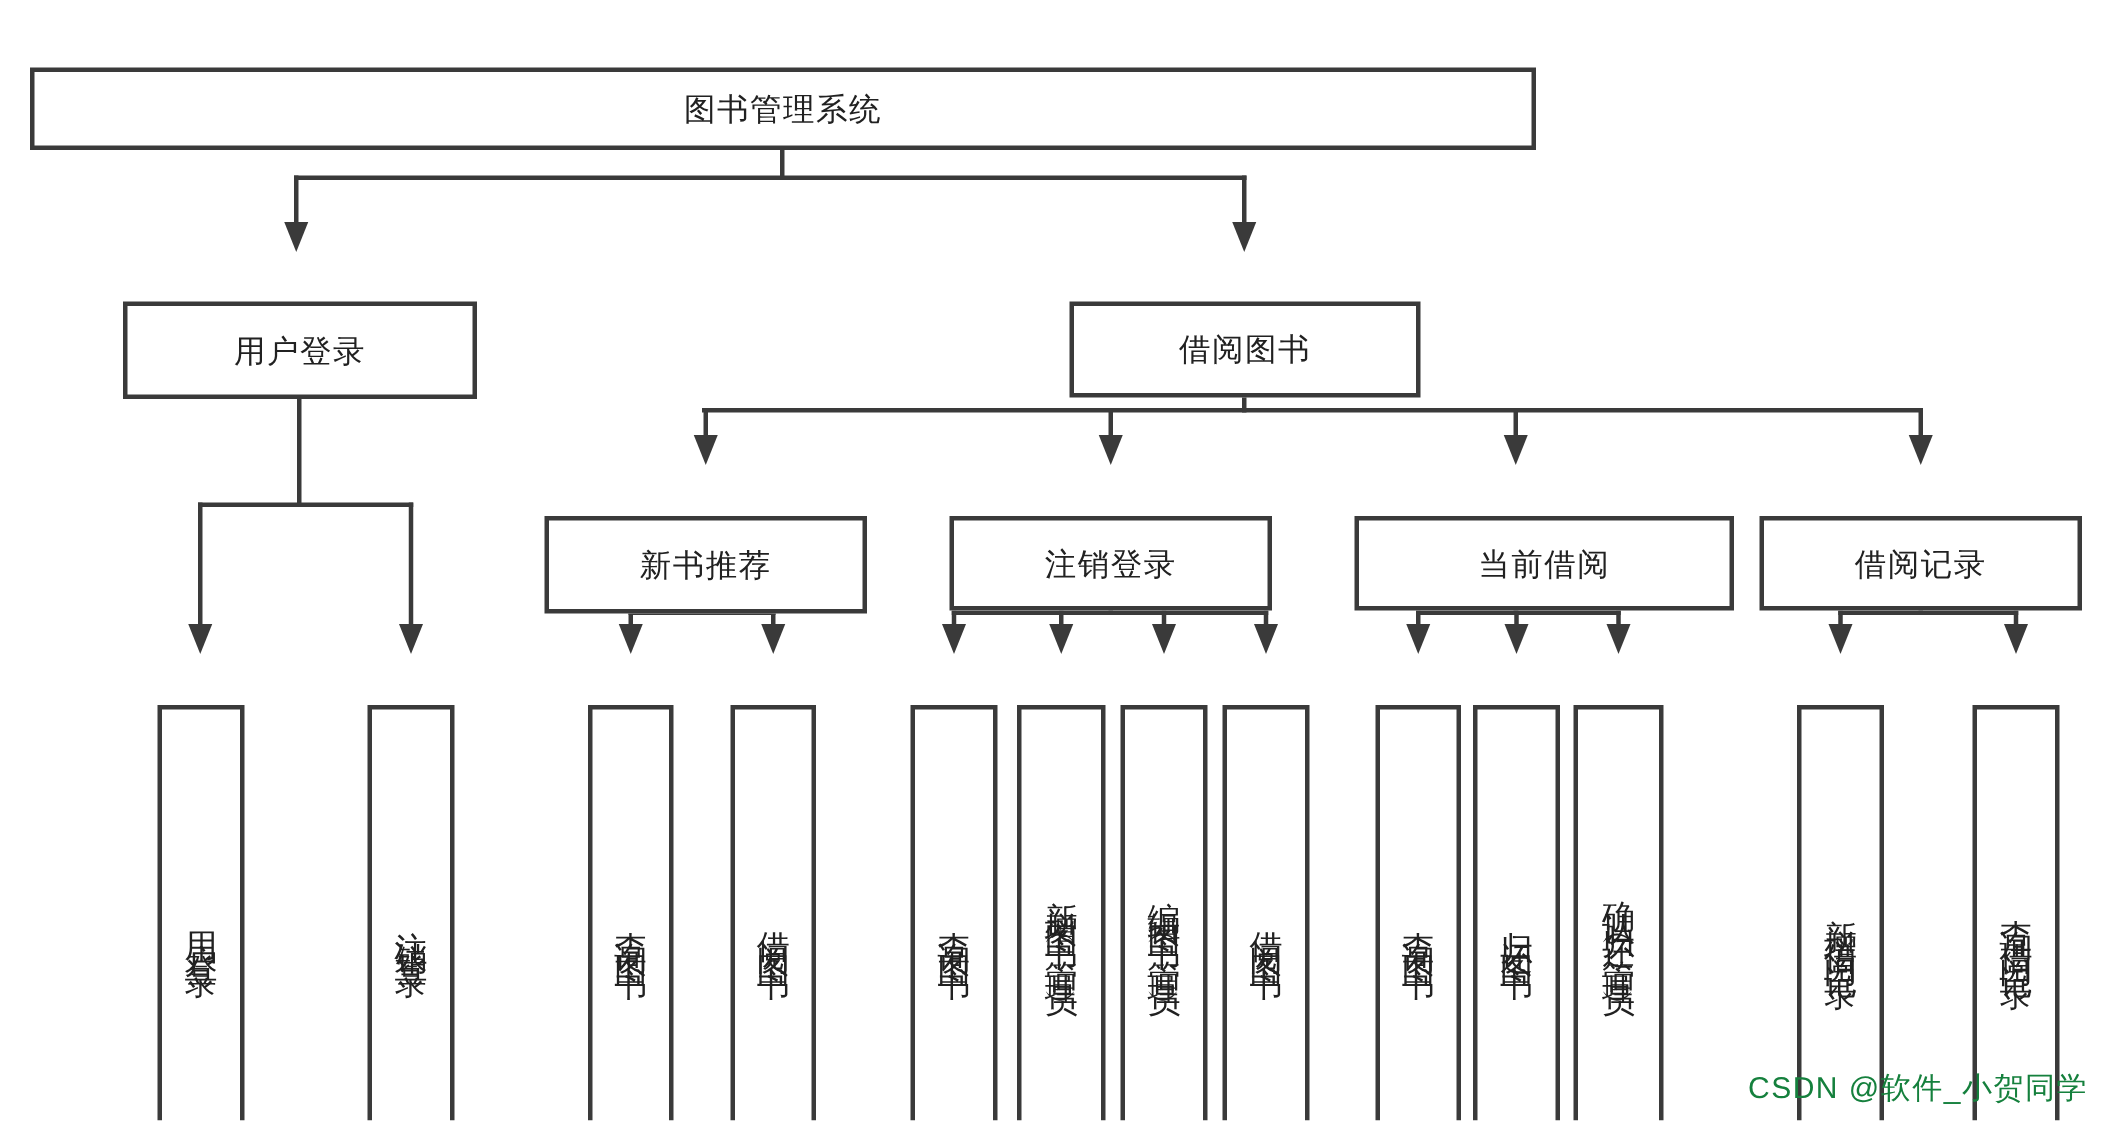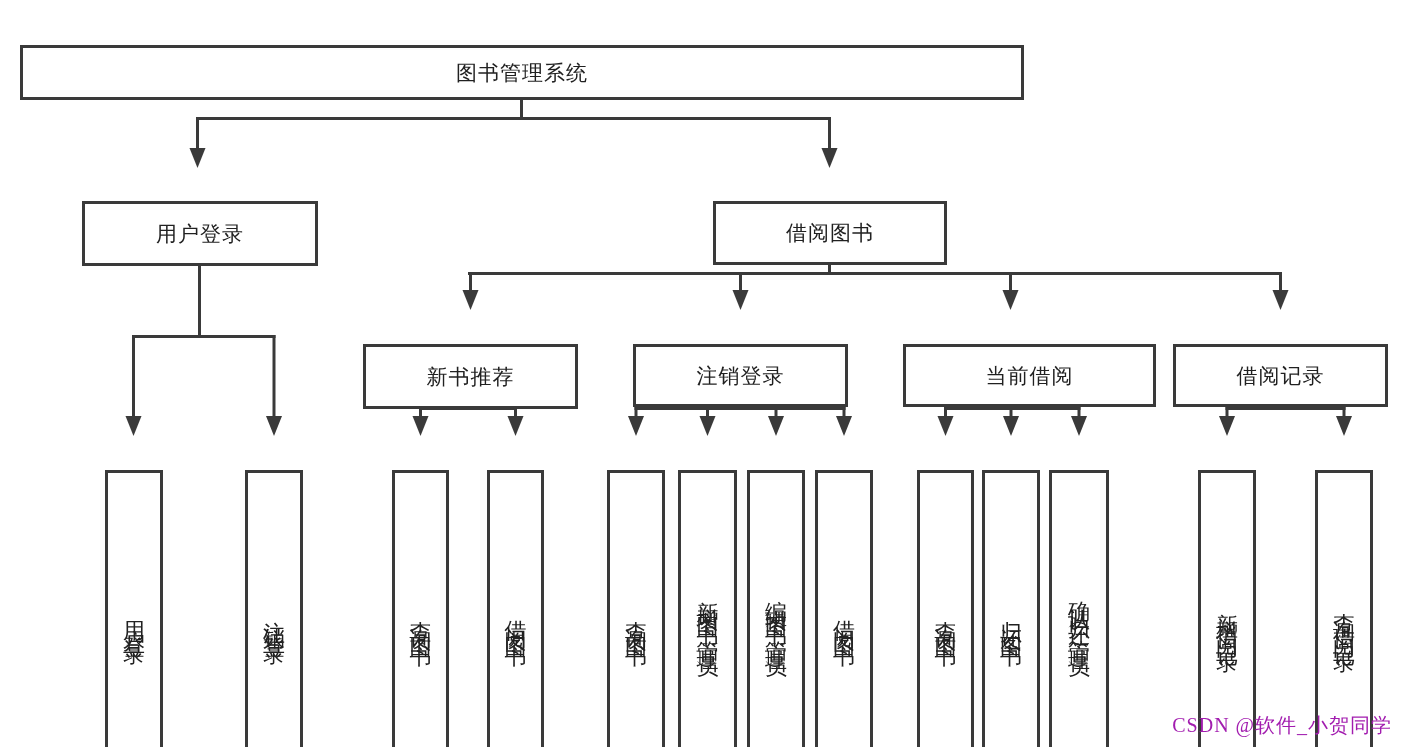--- a/index.html
+++ b/index.html
@@ -50,25 +50,24 @@
     font-size: 22px;
     line-height: 1;
     letter-spacing: 8px;
     white-space: normal;
   }
   .watermark {
     position: absolute;
     top: 712px;
     right: 13px;
     font-size: 20px;
-    color: #a21caf;
+    color: #15803d;
     letter-spacing: 1px;
     white-space: nowrap;
     z-index: 10;
-    font-family: Liberation Serif, serif;
   }
 </style>
 </head>
 <body>
 
 <div class="canvas">
 
   <svg class="connectors" viewBox="0 0 1405 747">
 
     <g>

